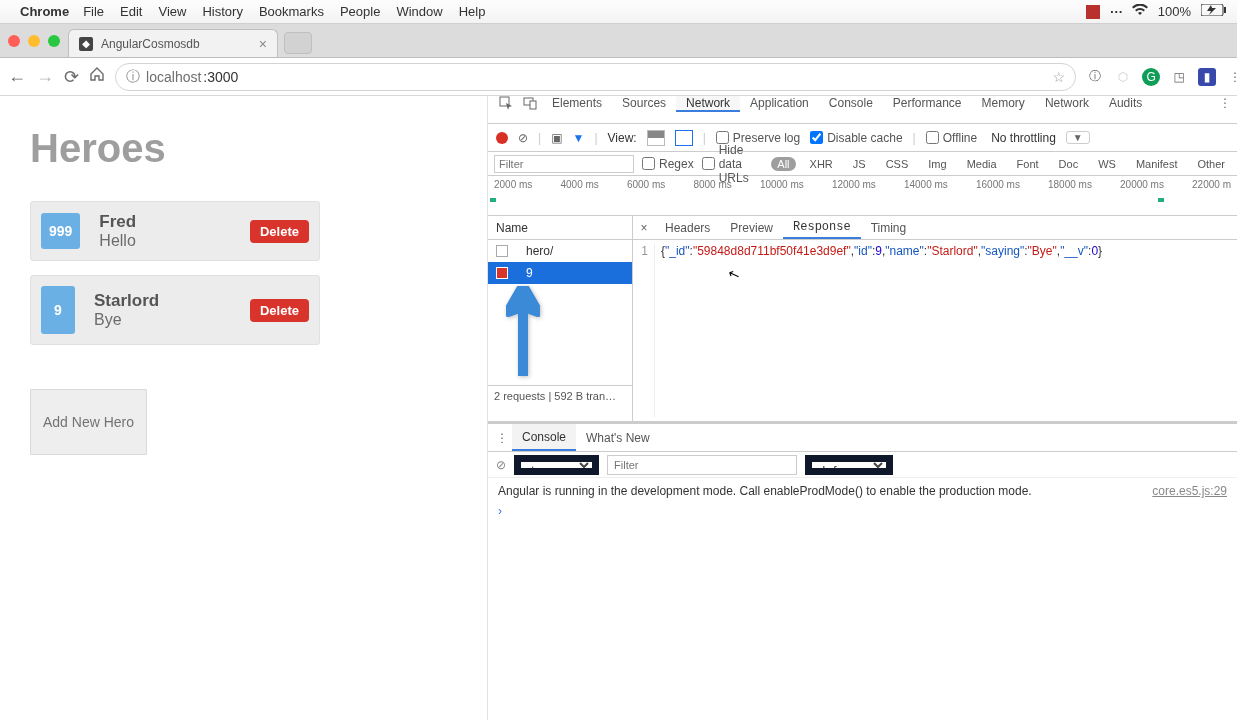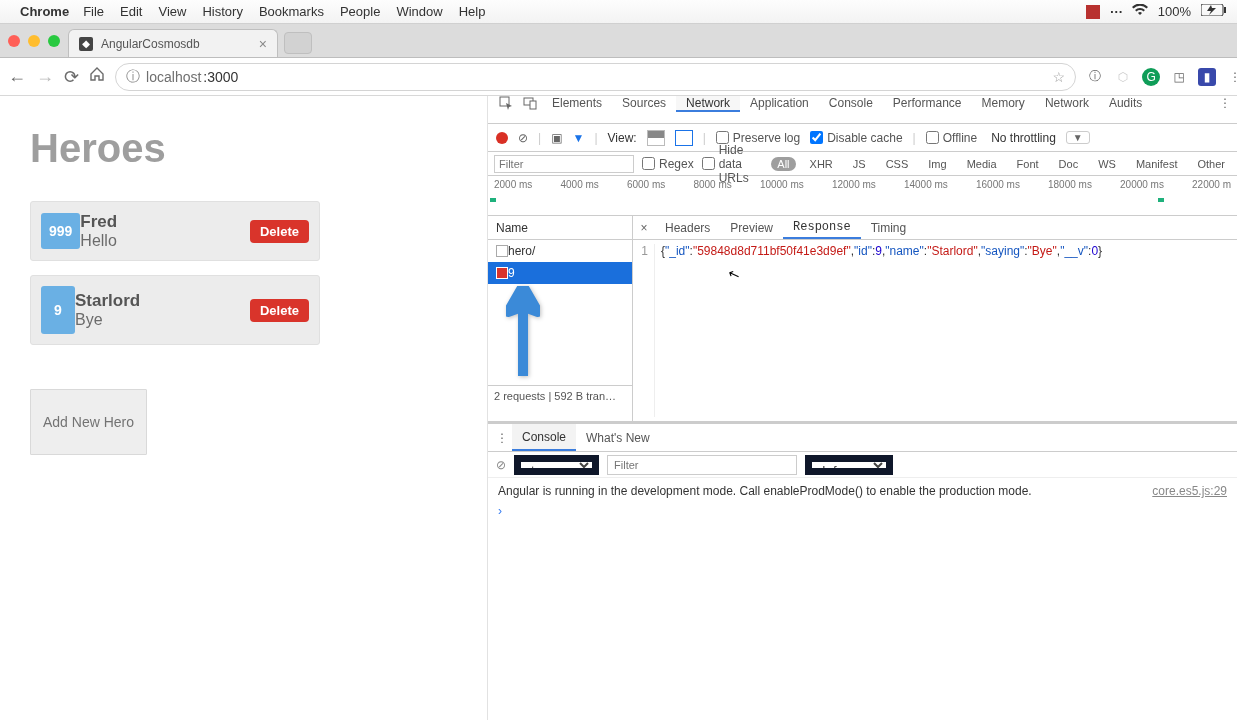--- a/index.html
+++ b/index.html
@@ -34,21 +34,21 @@
     .addr .star { margin-left:auto; color:#9b9b9b; }
     .exticons { display:flex; gap:10px; margin-left:auto; }
     .ext { width:18px; height:18px; border-radius:3px; display:inline-flex;align-items:center;justify-content:center;font-size:12px;color:#666;}
     .ext.green{background:#0f9d58;color:#fff;border-radius:50%;}
     .ext.purple{background:#3949ab;color:#fff;}
 
     
     .workspace { display:flex; height: calc(720px - 24px - 34px - 38px); }
     .page { width: 488px; padding: 30px 30px; background:#fff; border-right:1px solid #e2e2e2;}
     .page h1 { font-size:40px; color:#9e9e9e; font-weight:700; margin-bottom:30px; }
-    .hero-card { background:#ececec; border:1px solid #e0e0e0; border-radius:3px; padding:10px 10px; display:flex; align-items:center; gap:0; margin-bottom:14px; width:290px;}
+    .hero-card { background:#ececec; border:1px solid #e0e0e0; border-radius:3px; padding:10px 10px; display:flex; align-items:center; gap:19px; margin-bottom:14px; width:290px;}
     .hero-id { background:#6ab0e4; color:#fff; font-weight:700; padding:10px 8px; border-radius:3px; min-width:34px; text-align:center; font-size:14px;}
     .hero-body { flex:1; }
     .hero-name { font-weight:700; color:#555; font-size:17px; }
     .hero-say { color:#6b6b6b; font-size:16px; }
     .del-btn { background:#d9342b; color:#fff; border:none; border-radius:4px; padding:4px 10px; font-size:13px; font-weight:600;}
     .add-btn { background:#eee; border:1px solid #d9d9d9; border-radius:1px; padding:24px 12px; color:#737373; font-size:14px; margin-top:30px;}
 
     
     .devtools { flex:1; display:flex; flex-direction:column; background:#fff; font-size:12px; color:#333;}
     .dt-tabs { height:28px; border-bottom:1px solid #ccc; display:flex; align-items:flex-start; padding-left:6px; gap:0;}
@@ -69,21 +69,21 @@
     .pill { padding:1px 6px; border-radius:8px; font-size:11px; color:#555;}
     .pill.active { background:#9e9e9e; color:#fff; }
 
     .timeline { height:40px; border-bottom:1px solid #ccc; position:relative; font-size:10px; color:#777;}
     .tl-ticks { display:flex; justify-content:space-between; padding:3px 6px;}
     .tl-mark { position:absolute; top:22px; width:6px; height:4px; background:#1fb17c;}
 
     .net-body { display:flex; height:206px; border-bottom:1px solid #ccc;}
     .net-list { width:145px; border-right:1px solid #ccc; display:flex; flex-direction:column; position:relative;}
     .net-list-header { height:24px; border-bottom:1px solid #ccc; display:flex; align-items:center; padding:0 8px; color:#333; font-size:12px;}
-    .net-row { height:22px; display:flex; align-items:center; padding:0 8px; gap:0; font-size:12px;text-align:center;}
+    .net-row { height:22px; display:flex; align-items:center; padding:0 8px; gap:18px; font-size:12px;text-align:center;}
     .net-row.sel { background:#1a6fdc; color:#fff;}
     .req-ic { width:12px;height:12px;border:1px solid #aaa; background:#fff;}
     .net-row.sel .req-ic { border-color:#fff; background:#d9342b;}
     .net-status { height:36px; border-top:1px solid #ccc; font-size:11px; color:#555; padding:4px 6px; margin-top:auto;}
     .big-arrow { position:absolute; left:18px; top:70px; color:#3b8ad8; }
     .big-arrow svg { filter: drop-shadow(1px 1px 2px rgba(0,0,0,0.25)); }
 
     .net-detail { flex:1; display:flex; flex-direction:column;}
     .detail-tabs { height:24px; border-bottom:1px solid #ccc; display:flex; align-items:stretch;}
     .detail-close { width:22px; display:flex;align-items:center;justify-content:center; color:#666;}

